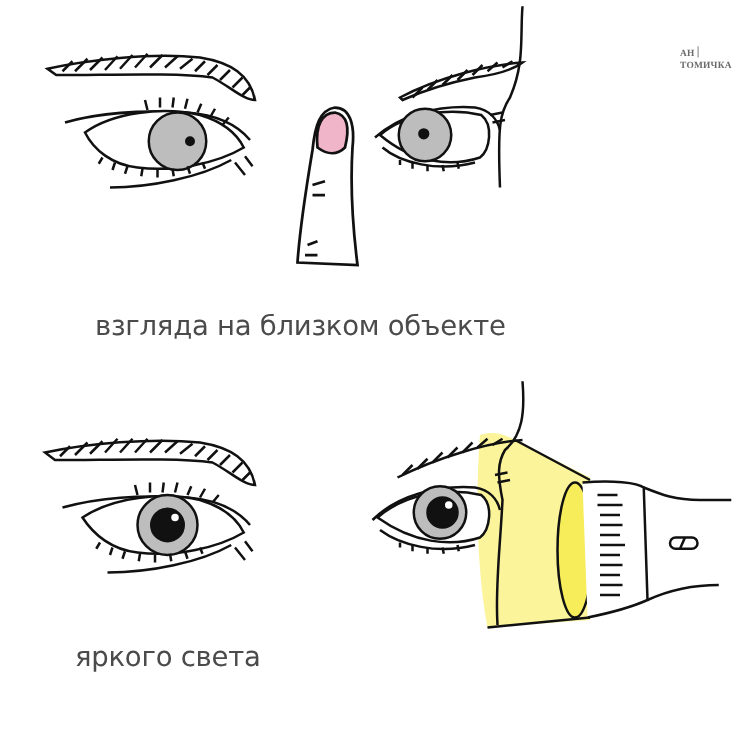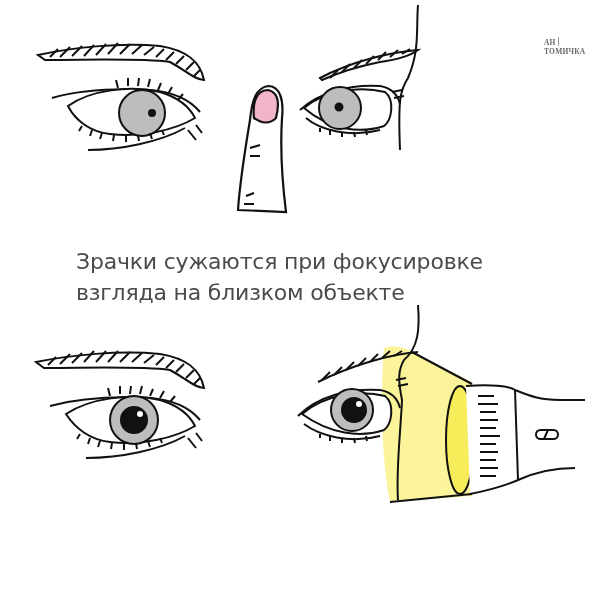--- a/index.html
+++ b/index.html
@@ -50,21 +50,20 @@
       <circle cx="340" cy="108" r="21" fill="#bdbdbd"></circle>
       <circle cx="339" cy="107" r="3.5" fill="#111"></circle>
       <path d="M306 118 C320 130 350 138 380 130"></path>
       <path d="M320 128 l0 4 M330 130 l0 5 M342 132 l0 5 M354 132 l1 5 M366 130 l1 5"></path>
       <path d="M392 92 l10 -2 M394 98 l10 -2"></path>
     </g>
   </svg>
 </div>
 
 <div class="caption" style="left:76px;top:246px;">
-  <div>Зрачки сужаются при фокусировке</div>
   <div>взгляда на близком объекте</div>
 </div>
 
 <div class="panel" style="top:300px;height:300px;">
   <svg width="600" height="300" viewBox="0 0 600 300">
 
     <g stroke="#111" stroke-width="2" fill="none">
       <path d="M36 62 C70 55 120 50 160 54 C185 58 200 68 204 88 C195 88 185 78 170 70 C140 66 90 68 44 68 Z" fill="#fff"></path>
       <path d="M48 65 l8 -8 M60 64 l10 -10 M72 63 l10 -10 M84 62 l10 -11 M96 62 l10 -11 M108 62 l10 -11 M120 62 l10 -10 M132 62 l10 -9 M144 63 l10 -8 M156 65 l8 -8 M166 68 l8 -8 M176 72 l8 -8 M186 78 l8 -8 M194 84 l6 -6"></path>
     </g>
@@ -104,13 +103,14 @@
       <path d="M478 96 l16 0 M478 104 l20 0 M480 112 l16 0 M480 120 l18 0 M480 128 l16 0 M480 136 l20 0 M480 144 l16 0 M480 152 l18 0 M480 160 l16 0 M480 168 l18 0 M480 176 l16 0"></path>
       <path d="M515 90 C530 96 540 100 560 100 L585 100"></path>
       <path d="M518 180 C540 170 560 168 575 168"></path>
       <rect x="536" y="130" width="22" height="9" rx="4.5" fill="#fff"></rect>
       <path d="M548 130 l-4 9"></path>
     </g>
   </svg>
 </div>
 
 <div class="caption" style="left:60px;top:511px;">
+  <div>яркого света</div>
 </div>
 
 </body></html>

